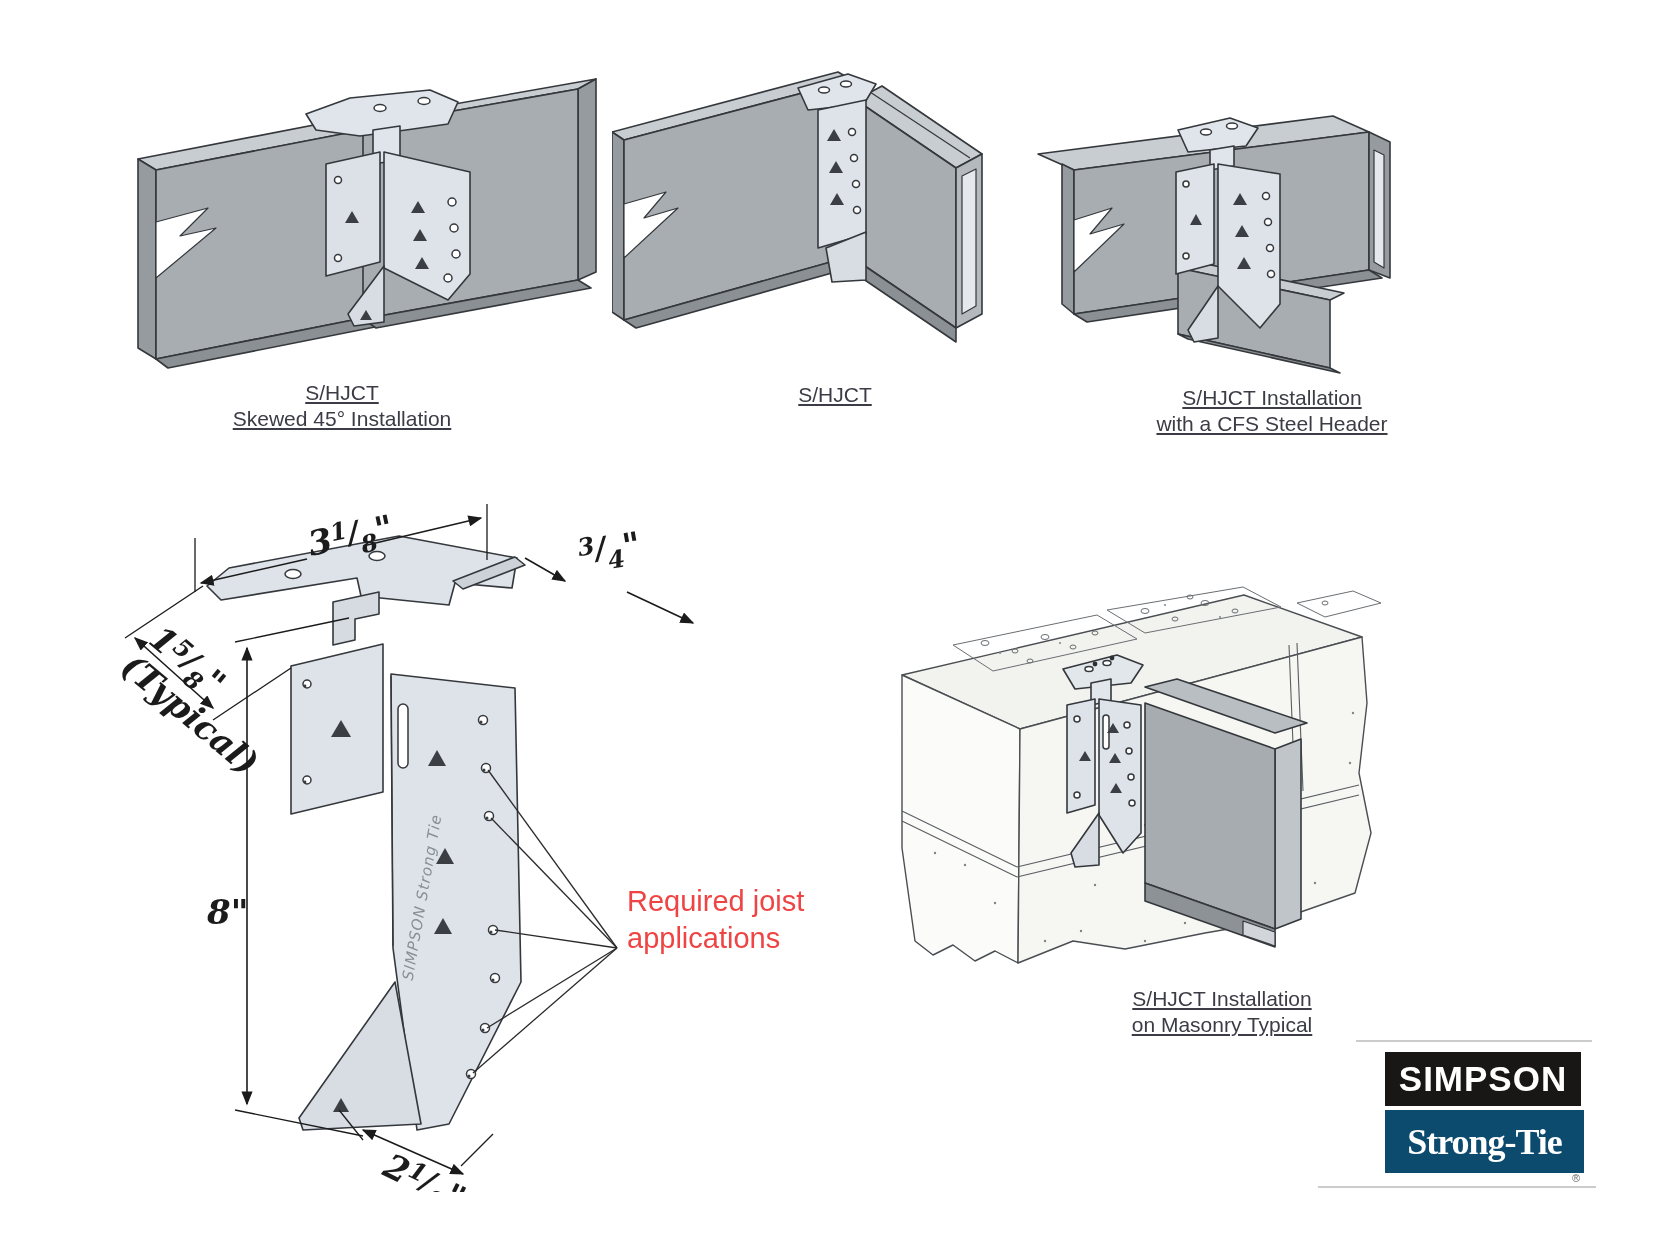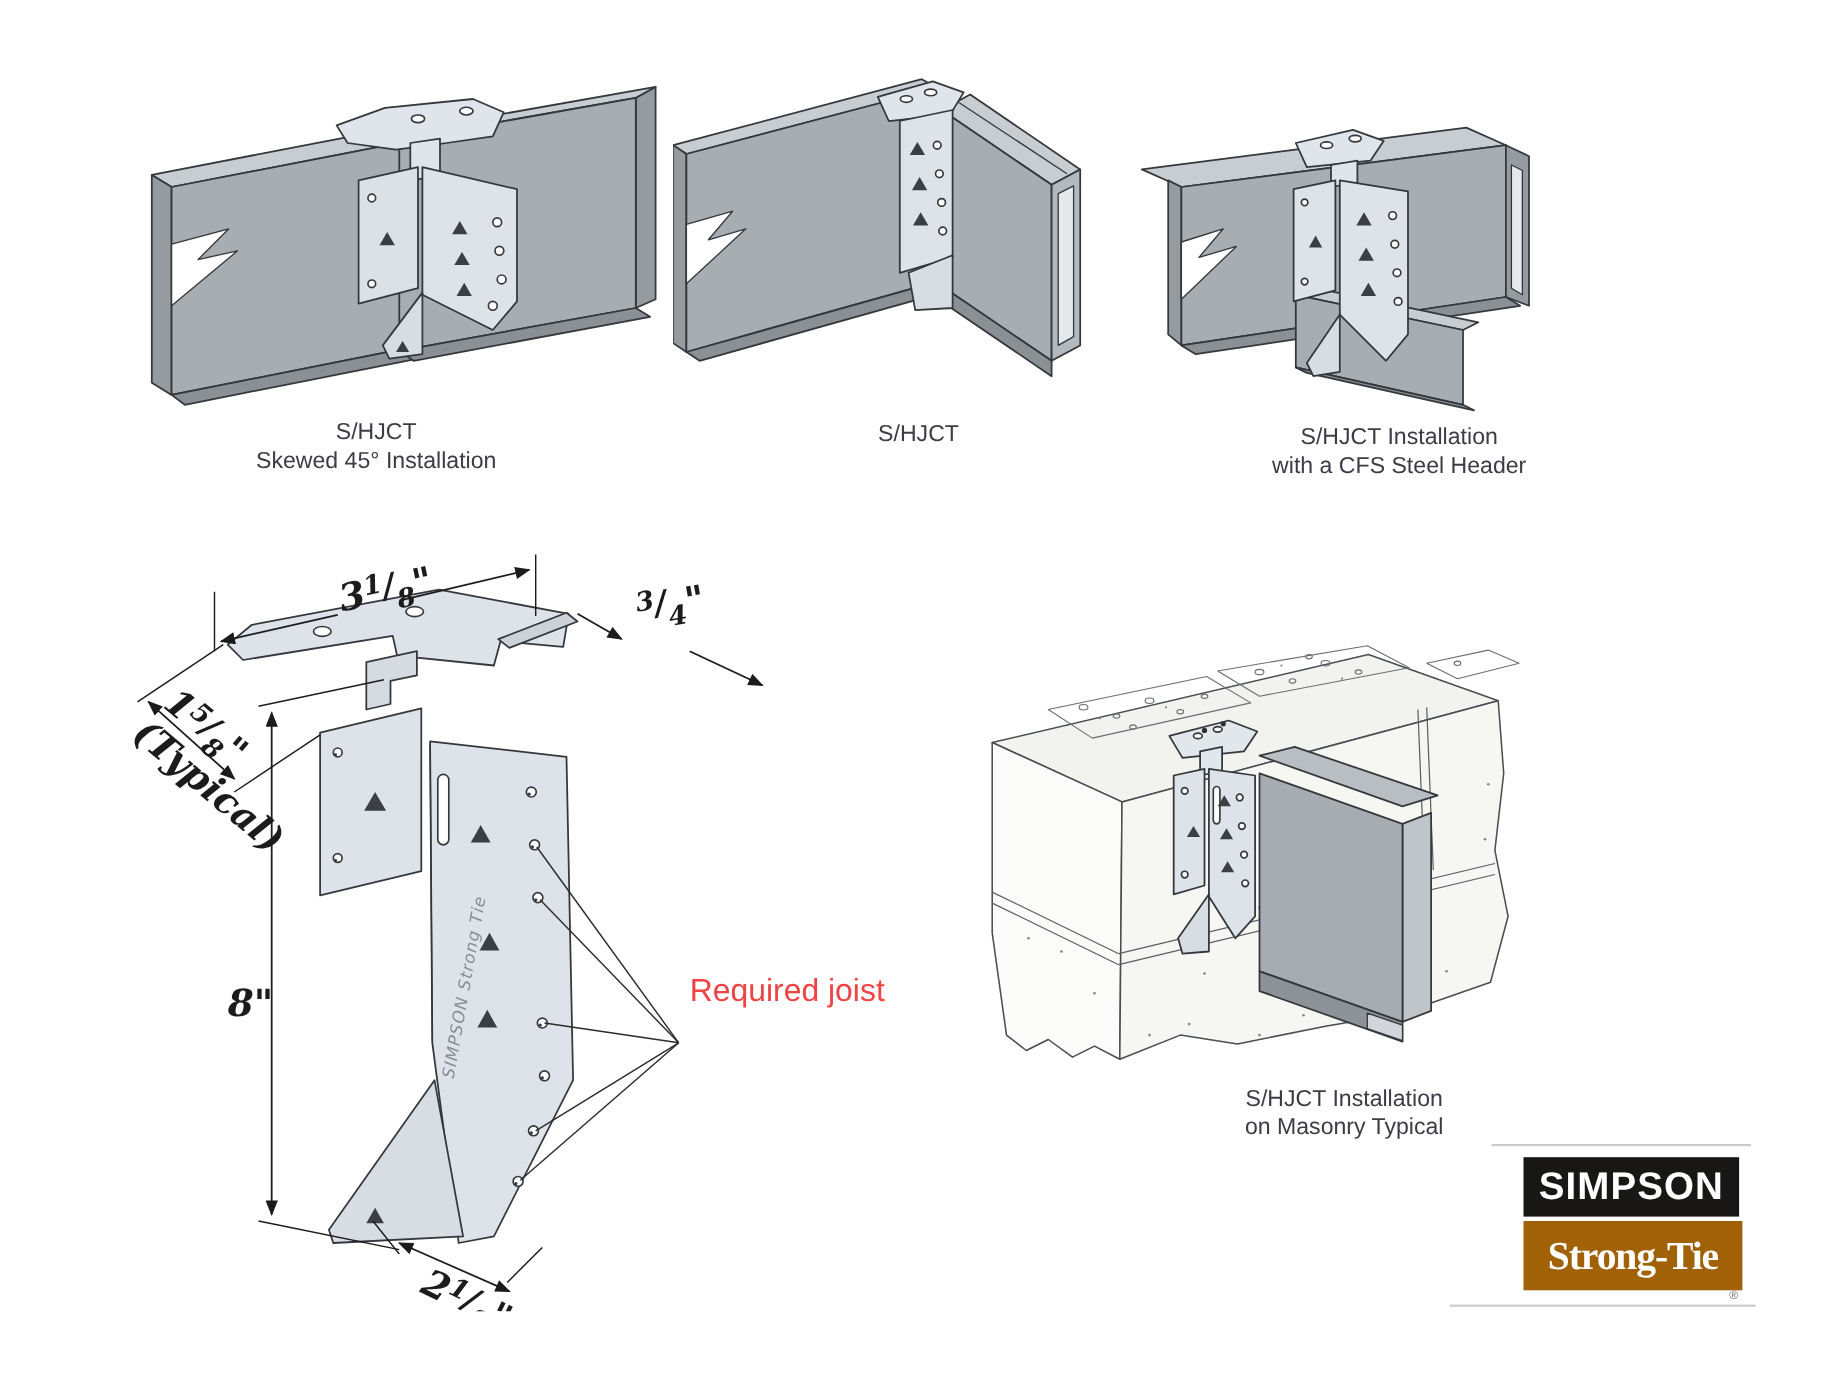--- a/index.html
+++ b/index.html
@@ -5,21 +5,21 @@
   html,body{margin:0;padding:0;}
   body{
     width:1667px;height:1250px;position:relative;background:#ffffff;
     font-family:"Liberation Sans",sans-serif;overflow:hidden;
   }
   .fig{position:absolute;}
   .cap{
     position:absolute;text-align:center;
     font-size:21px;line-height:26px;color:#3c3c46;
   }
-  .cap div{white-space:nowrap;}
+  .cap div{white-space:nowrap;text-decoration:underline;}
   .callout{
     position:absolute;font-size:29px;line-height:37px;color:#ef4444;text-align:left;
   }
   .callout div{white-space:nowrap;}
   svg polygon, svg path.shape{stroke:#34383c;stroke-width:1.6;stroke-linejoin:round;}
   svg .thin{stroke-width:1.2;}
   svg .concrete{stroke:#4a4e52;stroke-width:1.4;}
   .dim{
     font-family:"DejaVu Serif",serif;font-style:italic;font-weight:bold;
     font-size:34px;fill:#1b1b1b;
@@ -42,21 +42,21 @@
   .logo-rule{position:absolute;background:#cccccc;height:2px;}
   .logo-black{
     position:absolute;left:1385px;top:1052px;width:196px;height:54px;background:#181715;
     display:flex;align-items:center;justify-content:center;
   }
   .logo-black span{
     color:#ffffff;font-weight:bold;font-size:35px;letter-spacing:1px;
     font-family:"Liberation Sans",sans-serif;
   }
   .logo-orange{
-    position:absolute;left:1385px;top:1110px;width:199px;height:63px;background:#a16207;
+    position:absolute;left:1385px;top:1110px;width:199px;height:63px;background:#0c4a6e;
     display:flex;align-items:center;justify-content:center;
   }
   .logo-orange span{
     color:#ffffff;font-weight:bold;font-size:36px;letter-spacing:-1px;
     font-family:"Liberation Serif",serif;
   }
   .logo-reg{position:absolute;left:1572px;top:1172px;font-size:11px;color:#666;}
 </style>
 </head>
 <body>
@@ -262,20 +262,21 @@
     <line class="leader" x1="522" y1="486" x2="393" y2="308"></line>
     <line class="leader" x1="522" y1="486" x2="396" y2="356"></line>
     <line class="leader" x1="522" y1="486" x2="400" y2="468"></line>
     <line class="leader" x1="522" y1="486" x2="392" y2="566"></line>
     <line class="leader" x1="522" y1="486" x2="378" y2="611"></line>
   </g>
 </svg>
 
 <div class="callout" style="left:627px;top:883px;width:235px;">
   <div>Required joist</div>
+  <div>applications</div>
 </div>
 
 <svg class="fig" style="left:845px;top:553px;" width="620" height="432" viewBox="0 0 620 432">
   <g>
     <polygon class="concrete" points="57,122 399,42 517,84 175,176" fill="#f2f2ef"></polygon>
     <polygon class="concrete" points="57,122 175,176 173,410 150,398 130,408 108,392 88,402 70,388 57,295" fill="#fbfbf9"></polygon>
     <polygon class="concrete" points="175,176 517,84 522,150 514,220 526,280 510,340 430,368 360,380 280,396 228,388 173,410" fill="#f6f6f3"></polygon>
     <polygon class="pebble" points="108,92 252,62 292,86 148,118" fill="#f0f0ec"></polygon>
     <polygon class="pebble" points="262,57 398,34 436,54 300,80" fill="#f0f0ec"></polygon>
     <polygon class="pebble" points="452,50 508,38 536,50 480,64" fill="#f0f0ec"></polygon>

